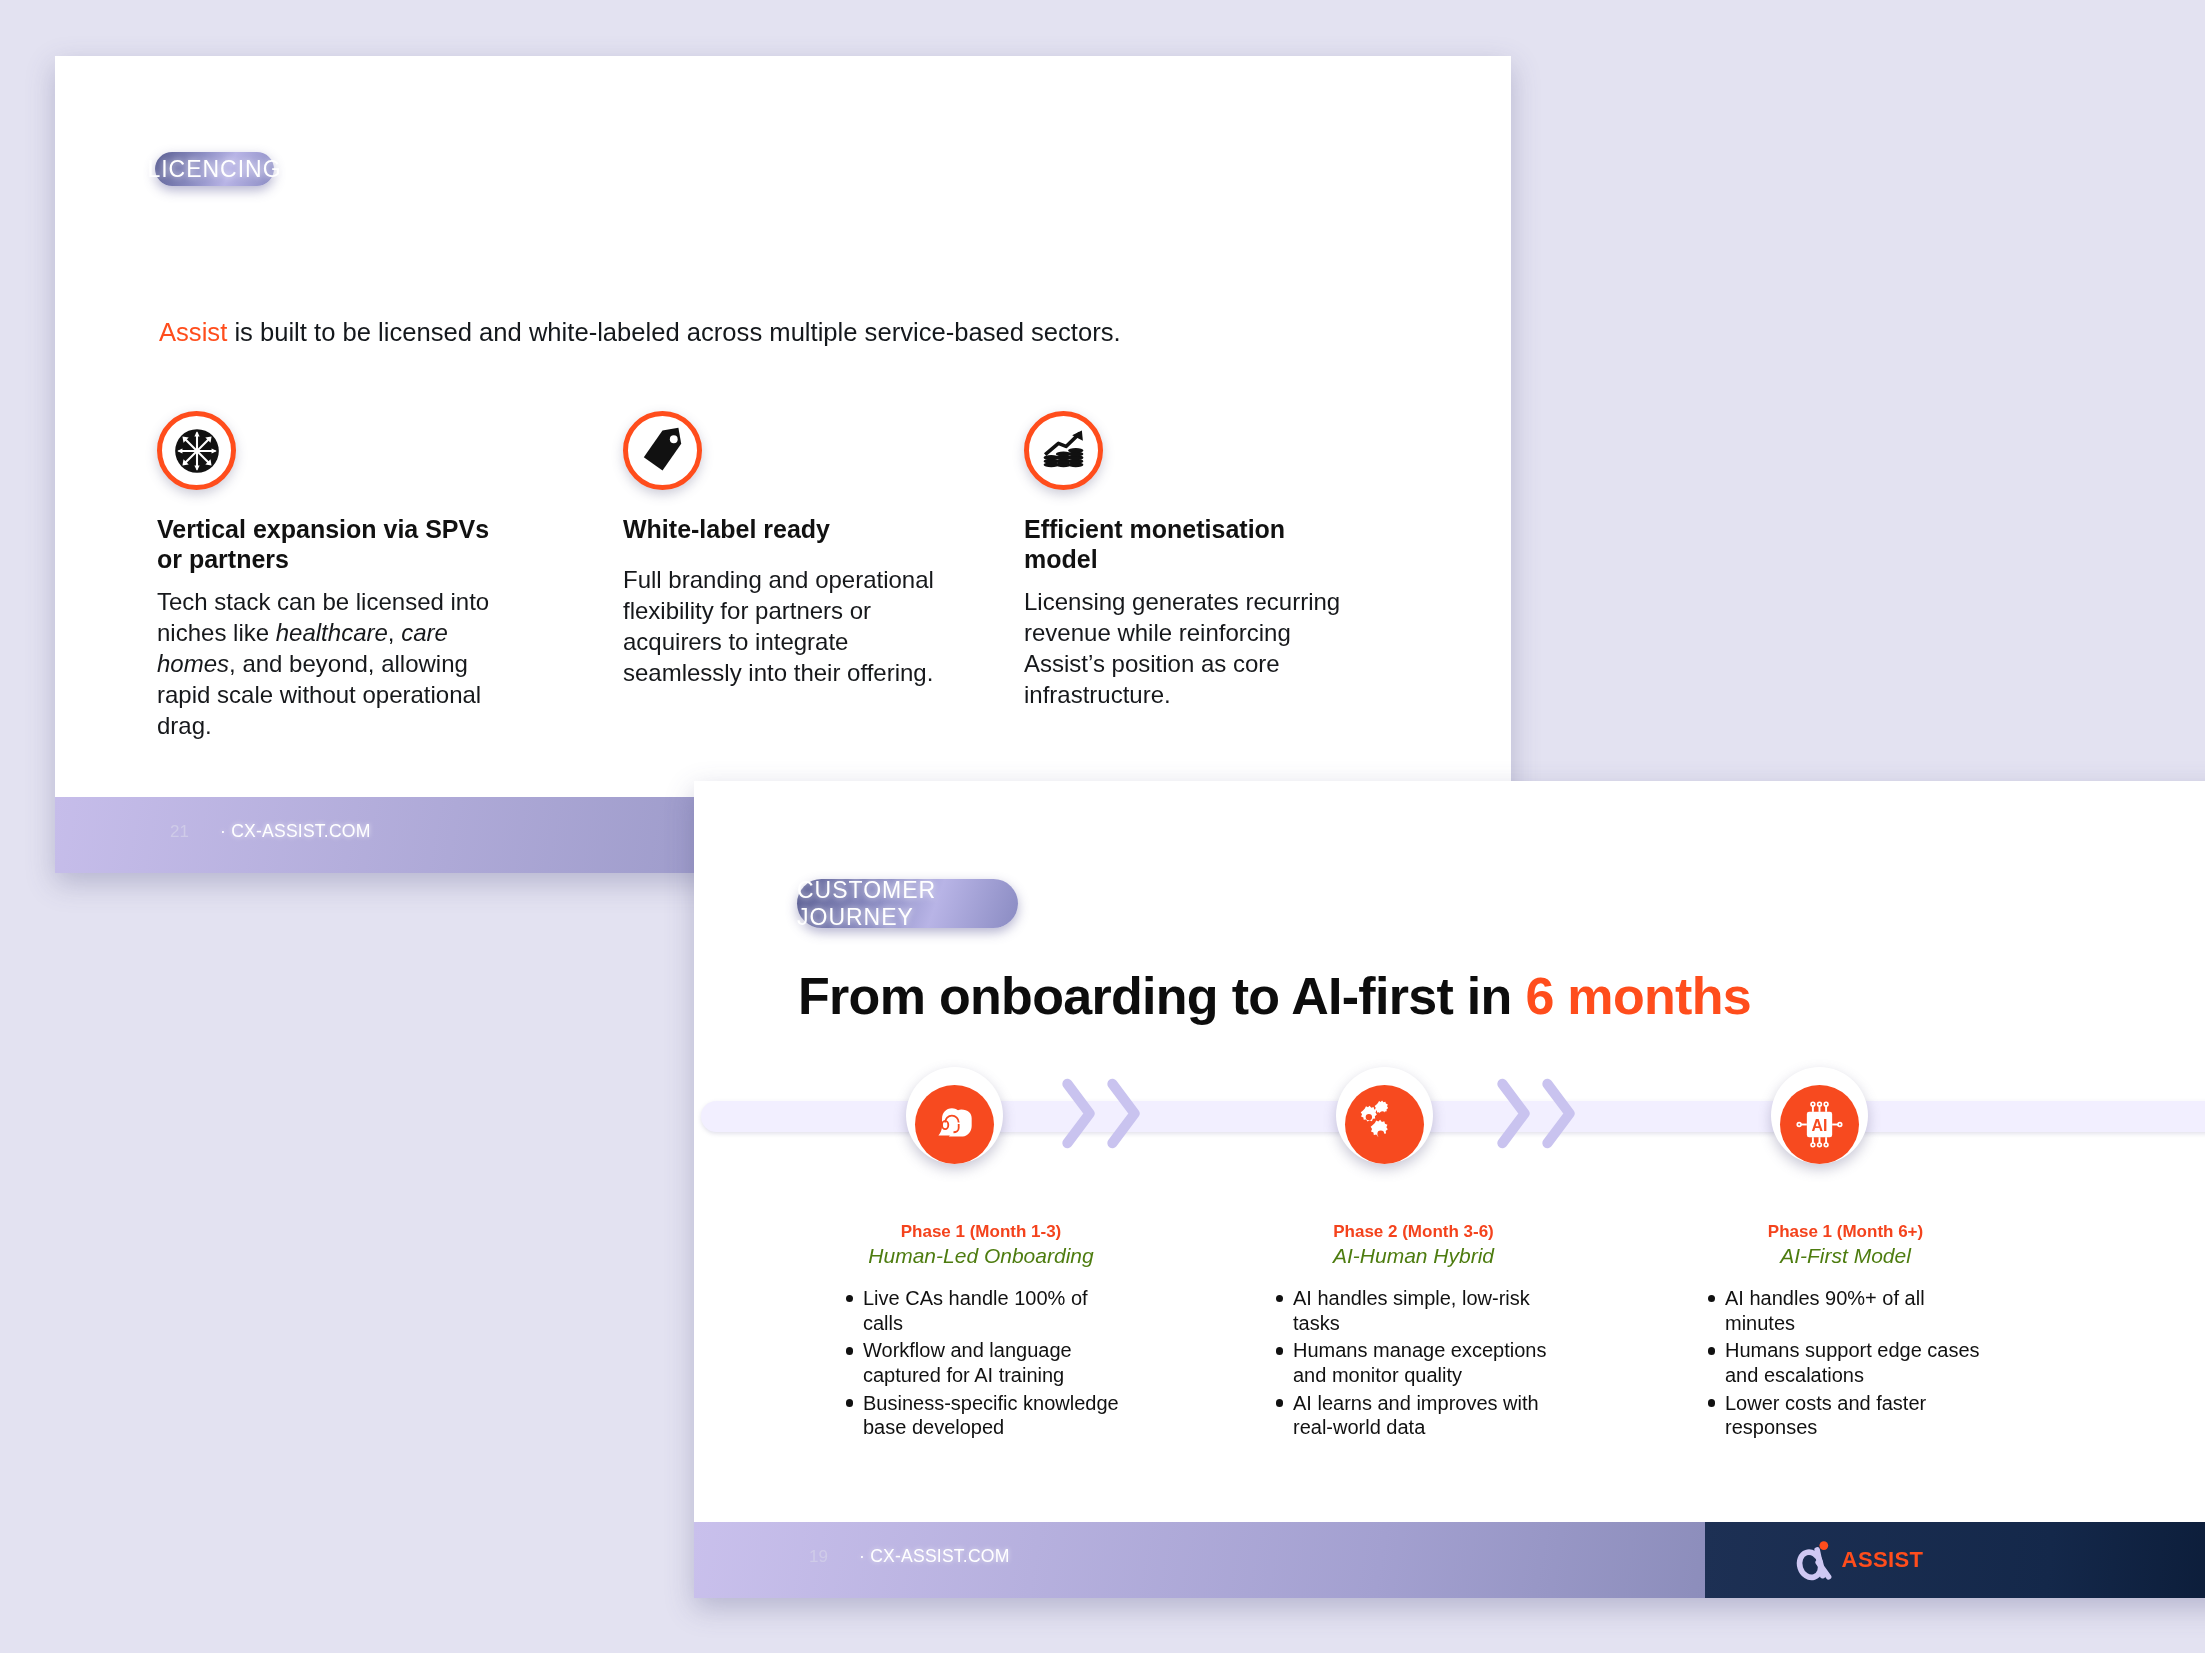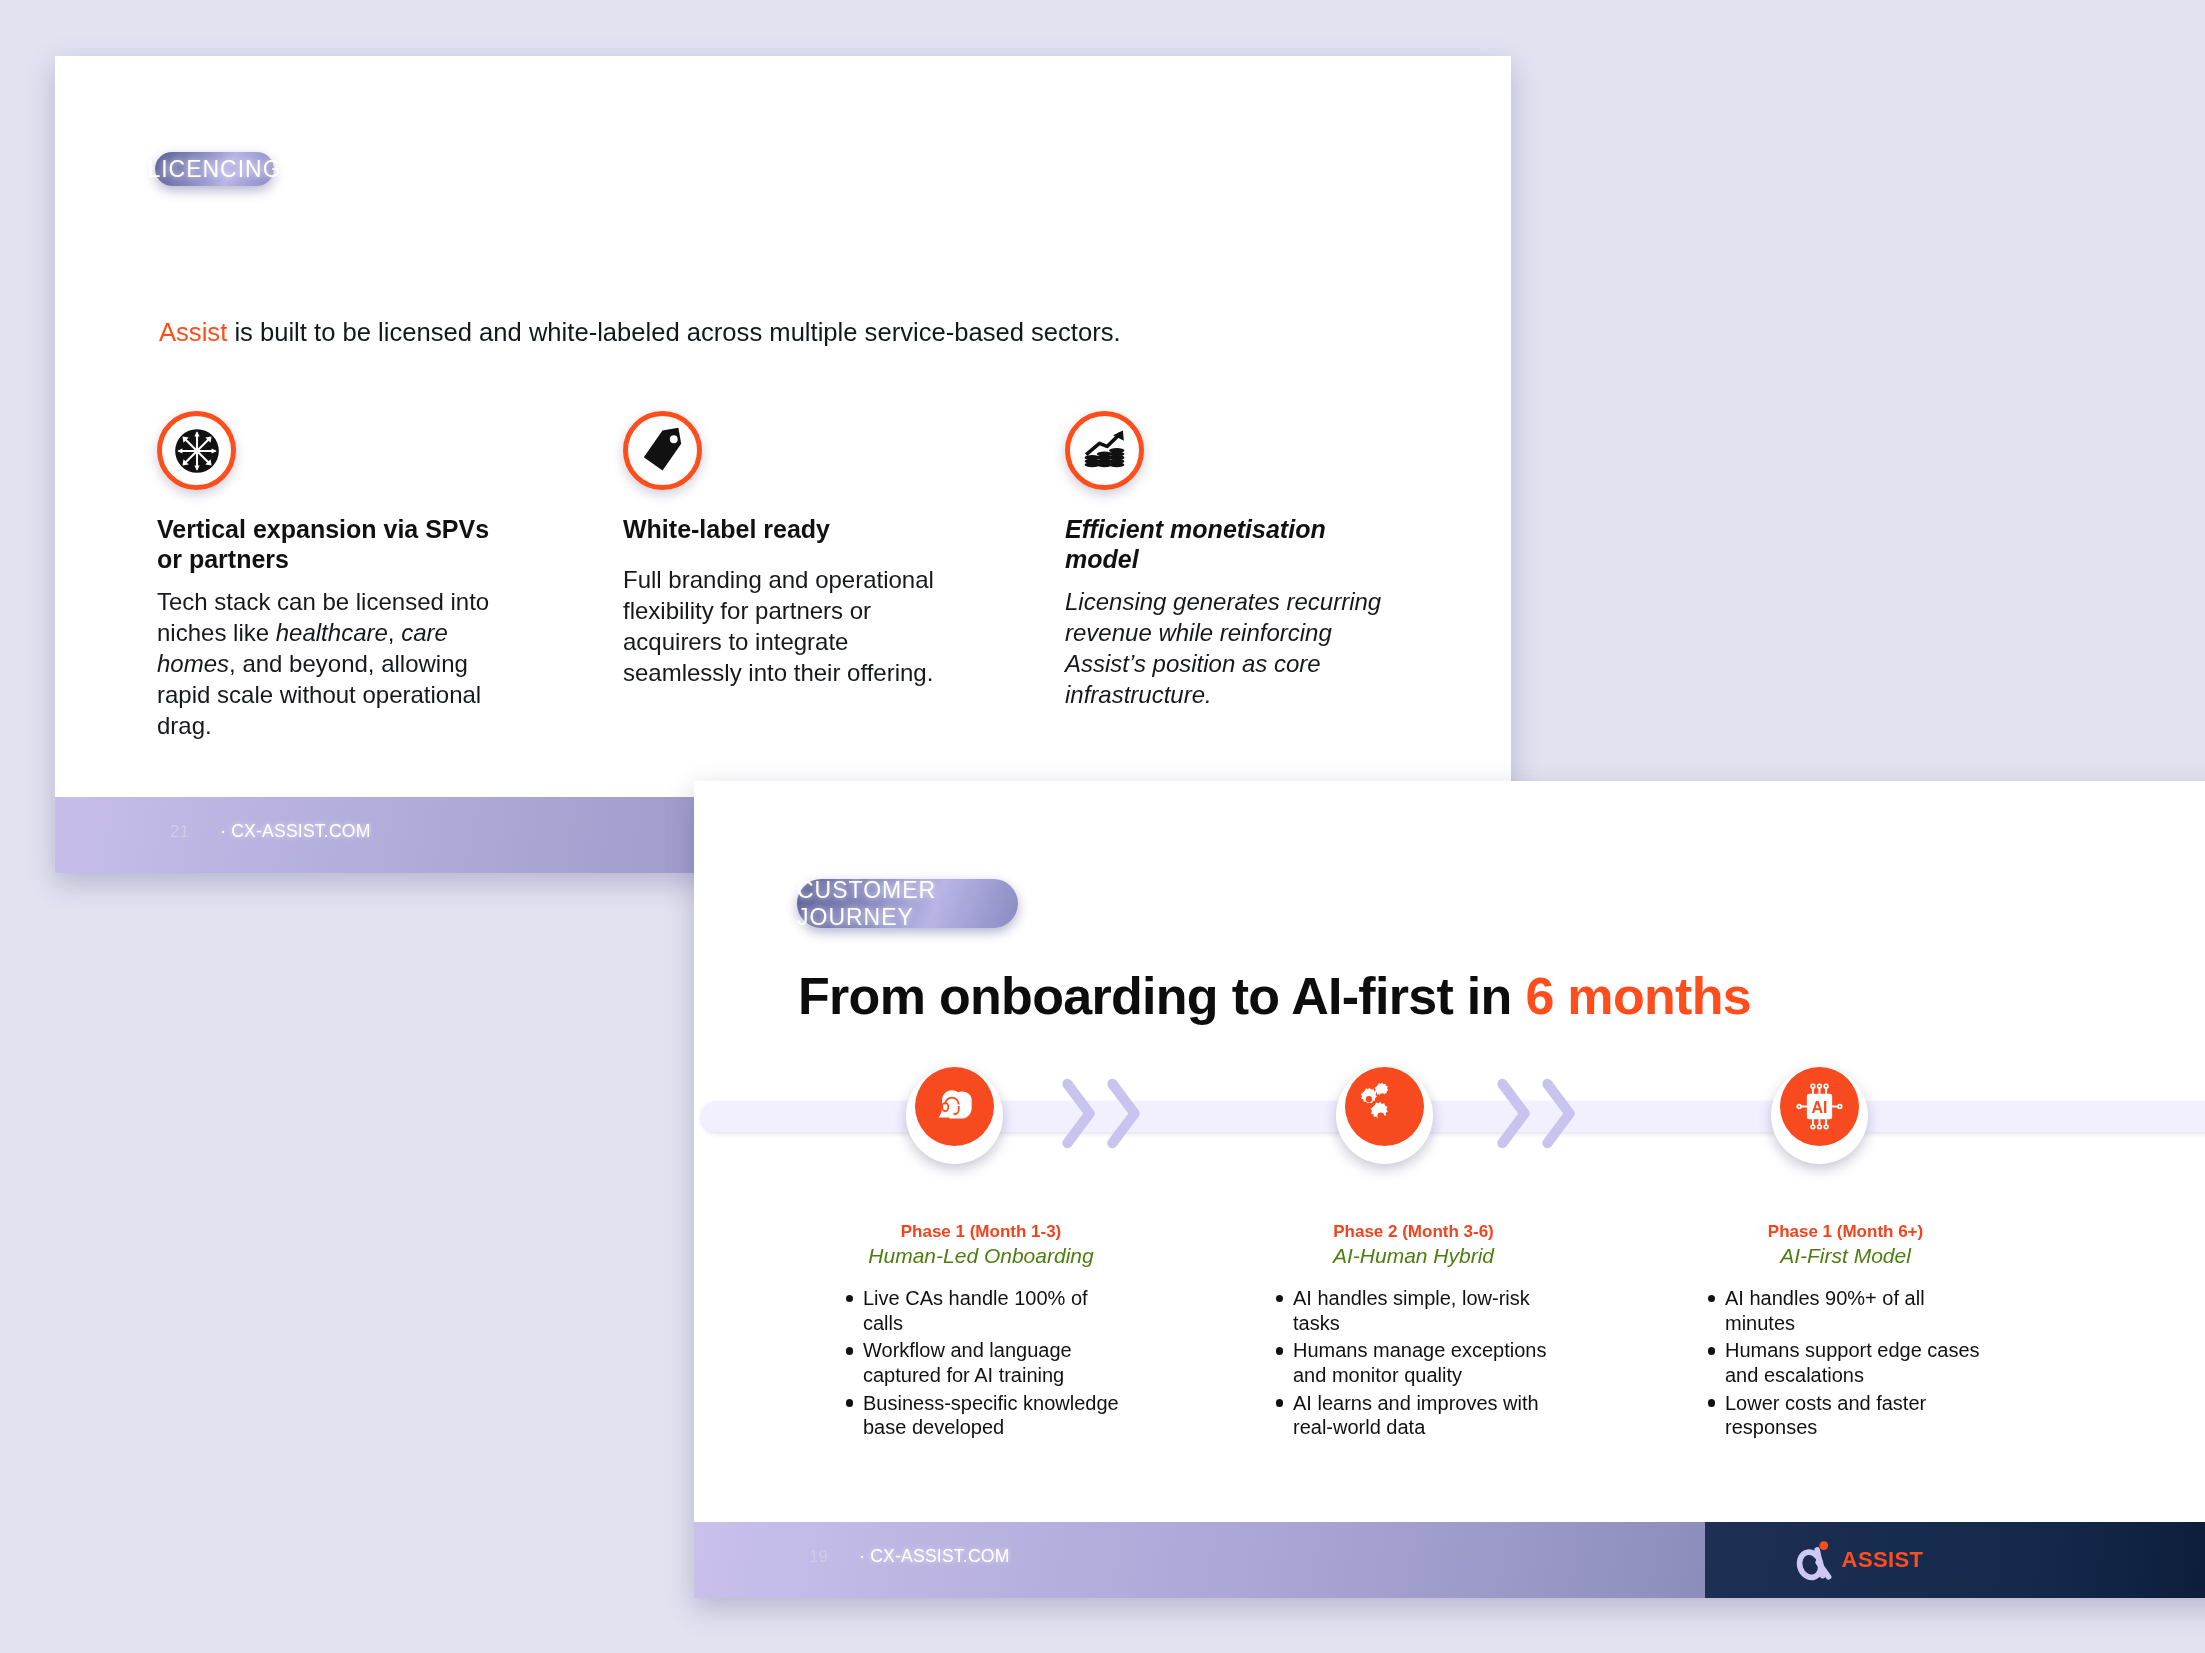--- a/index.html
+++ b/index.html
@@ -35,21 +35,21 @@
 
   #subhead-licencing{
     position:absolute;left:104px;top:262px;font-size:25.6px;color:#14181c;white-space:nowrap;
   }
   #subhead-licencing .accent{color:#ff4d1c;}
 
   
   .col{position:absolute;top:355px;width:auto;}
   #col-0{left:102px;width:353px;}
   #col-1{left:568px;width:335px;}
-  #col-2{left:1010px;width:326px;font-style:italic;}
+  #col-2{left:969px;width:326px;}
 
   .iconring{
     width:79px;height:79px;border-radius:50%;
     border:5.7px solid #ff4d1c;background:#fff;
     box-shadow:0 4.4px 11.5px rgba(90,88,130,.30);
     display:flex;align-items:center;justify-content:center;
     box-sizing:border-box;
   }
   .col h3{
     margin:25px 0 0 0;font-size:25px;line-height:1.18;font-weight:800;color:#111;
@@ -84,21 +84,21 @@
 
   
   #timeline{position:absolute;left:6.6px;top:320px;right:6.6px;height:31px;}
   #timeline .track{
     position:absolute;left:0;right:0;top:0;height:31px;border-radius:17.6px;
     background:#f2efff;box-shadow:0 1.8px 4.4px rgba(120,115,160,.22);
   }
   .node{
     position:absolute;top:-34px;width:97px;height:97px;border-radius:50%;
     background:#fff;box-shadow:0 5.3px 13.2px rgba(90,88,130,.33);
-    display:flex;align-items:flex-start;justify-content:center;box-sizing:border-box;
+    display:flex;align-items:flex-end;justify-content:center;box-sizing:border-box;
   }
   .node .disc{
     width:79px;height:79px;border-radius:50%;background:#f74a1f;
     display:flex;align-items:center;justify-content:center;
   }
   #node-0{left:205px;}
   #node-1{left:635px;}
   #node-2{left:1070px;}
   .chevpair{position:absolute;top:-25.6px;display:flex;gap:8.8px;}
   #chev-0{left:359px;}

